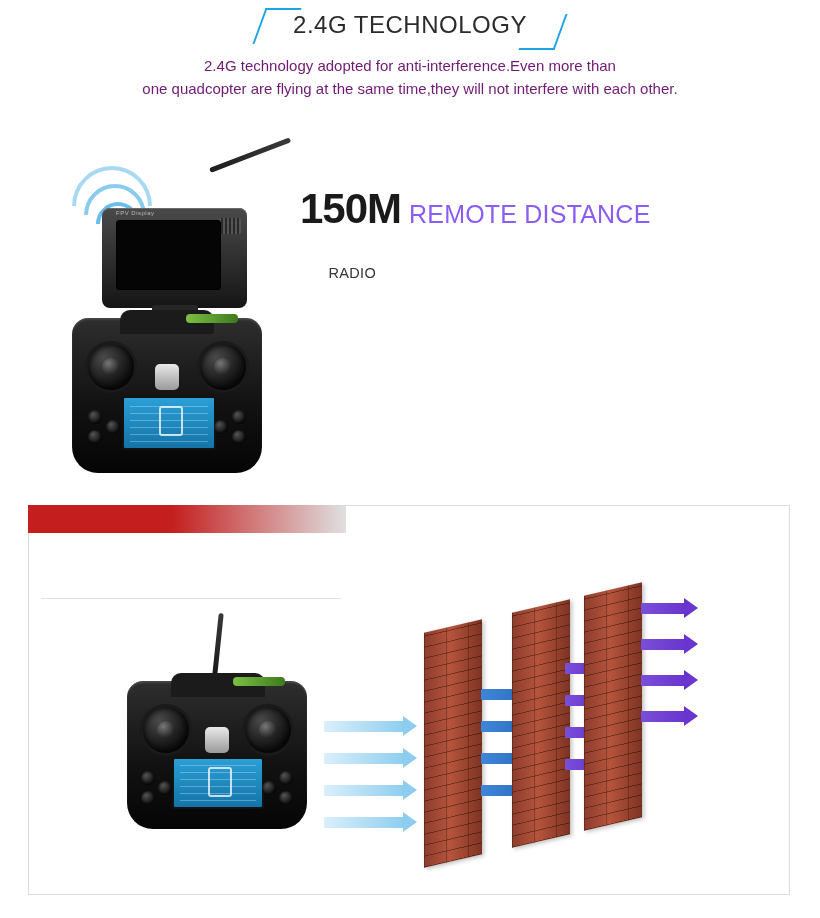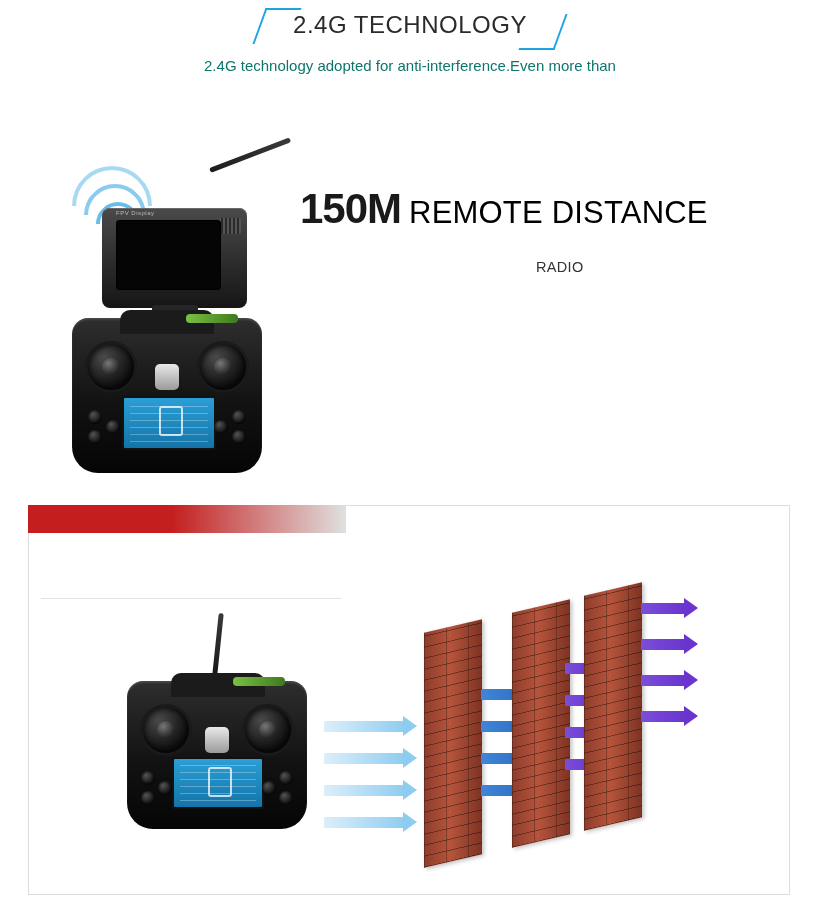--- a/index.html
+++ b/index.html
@@ -51,21 +51,21 @@
   .corner.br {
     right: 4px; bottom: -8px;
     border-right: 2px solid #1da4e2;
     border-bottom: 2px solid #1da4e2;
     transform: skewX(-20deg);
   }
   .subtitle {
     margin-top: 12px;
     font-size: 15px;
     line-height: 23px;
-    color: #0f766e;
+    color: #701a75;
   }
 
   
   .distance-section {
     position: absolute;
     top: 150px;
     left: 0;
     width: 820px;
     height: 350px;
   }
@@ -242,31 +242,30 @@
     white-space: nowrap;
     margin-bottom: 26px;
   }
   .chart-heading .big {
     font-size: 42px;
     font-weight: bold;
     color: #1a1a1a;
     letter-spacing: -1px;
   }
   .chart-heading .small {
-    font-size: 31px;
-    color: #000000;
+    font-size: 25px;
+    color: #8b5cf6;
     margin-left: 8px;
     letter-spacing: .2px;
   }
   .bar-row {
     display: flex;
     align-items: center;
     height: 28px;
     margin-bottom: 23px;
-    flex-direction: column;
   }
   .bar-label {
     width: 76px;
     text-align: right;
     font-size: 14.5px;
     color: #333;
     padding-right: 9px;
     letter-spacing: .3px;
   }
   .bar-track {
@@ -386,20 +385,21 @@
 <body class="no-sel">
 
 <div class="header">
   <div class="title-wrap">
     <span class="corner tl"></span>
     <span class="corner br"></span>
     <div class="title">2.4G TECHNOLOGY</div>
   </div>
   <div class="subtitle">
     <div>2.4G technology adopted for anti-interference.Even more than</div>
+    <div>one quadcopter are flying at the same time,they will not interfere with each other.</div>
   </div>
 </div>
 
 <div class="distance-section">
 
   <div class="tx-illus">
     <div class="waves">
       <span class="wave w1"></span>
       <span class="wave w2"></span>
       <span class="wave w3"></span>

